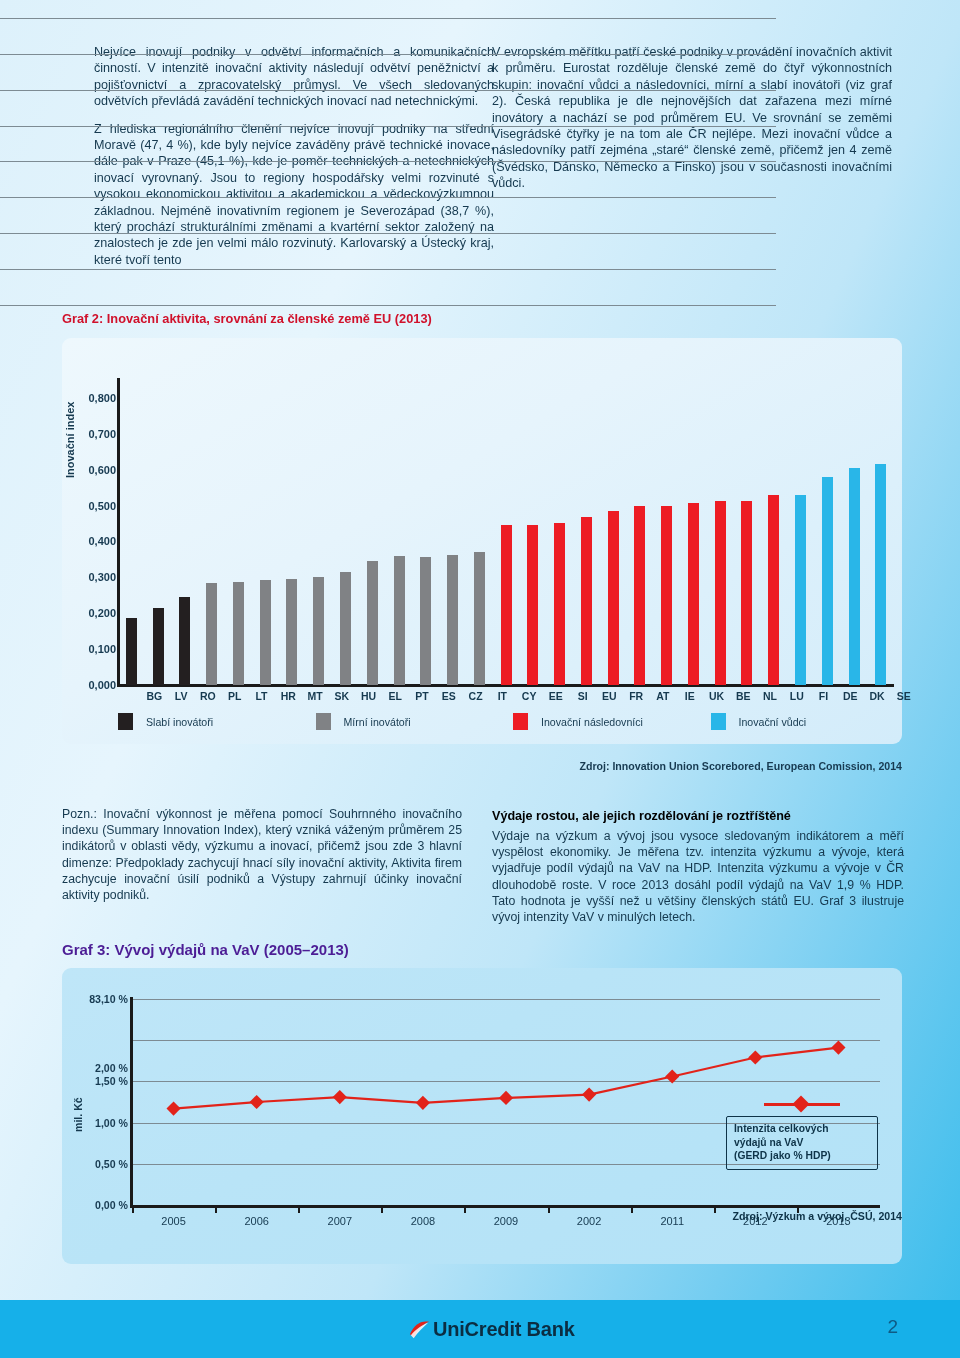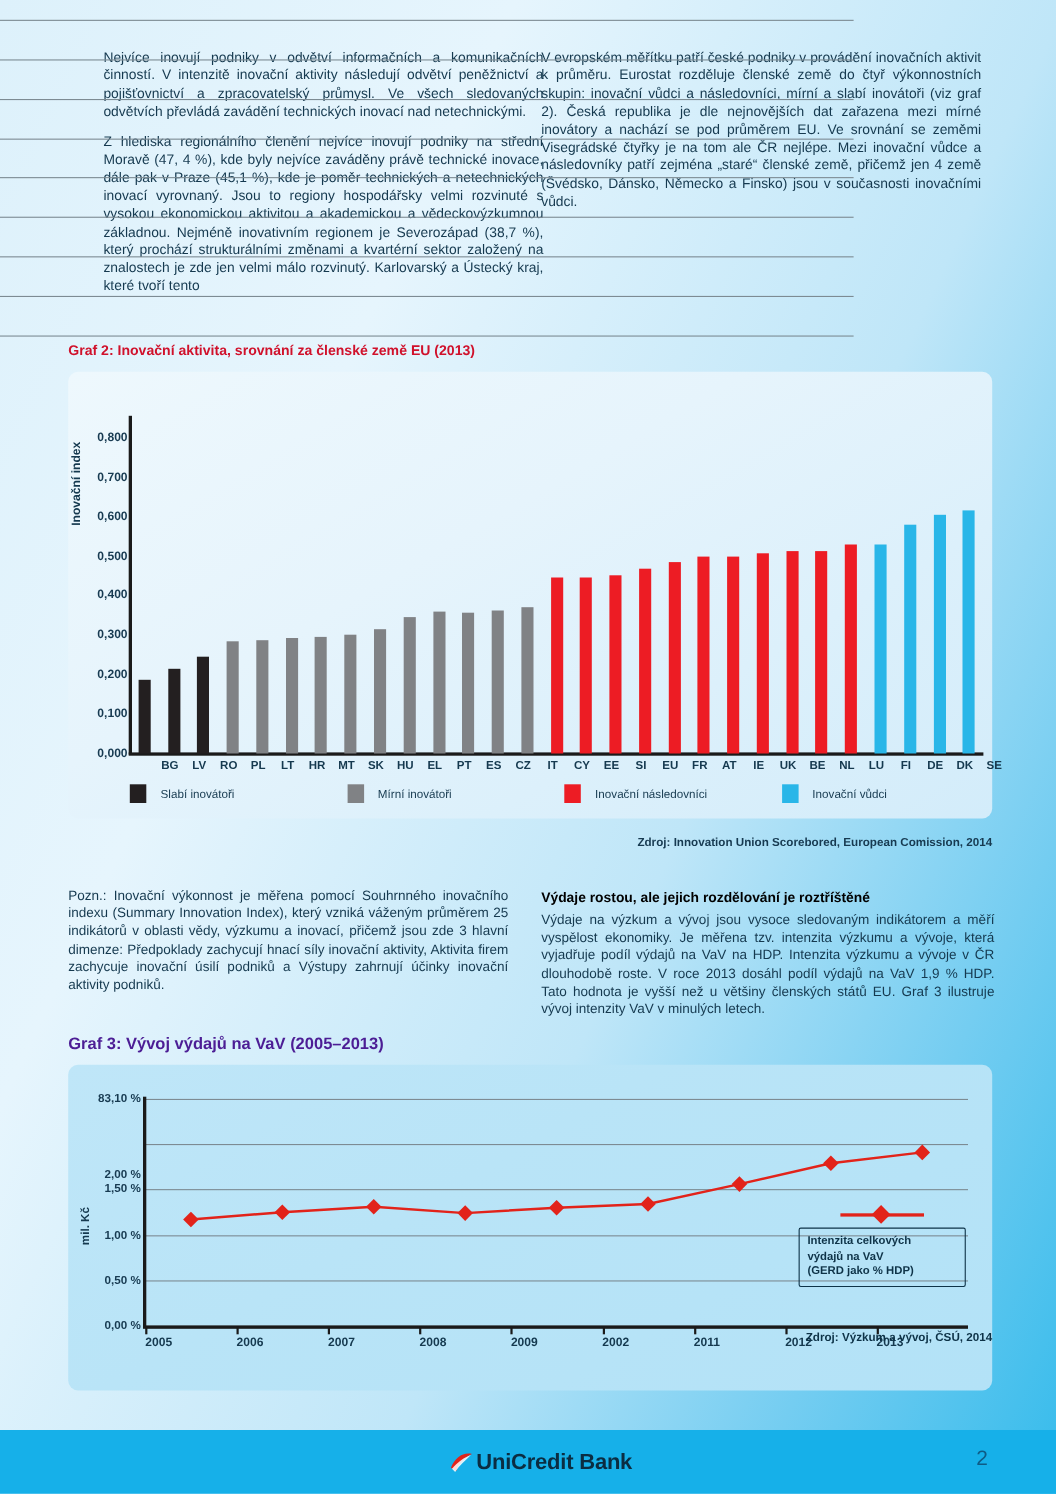--- a/index.html
+++ b/index.html
@@ -110,21 +110,21 @@
   .ylabels3 span{
     position:absolute; right:0; font-size:10.6px; font-weight:bold; color:#173a51;
     transform:translateY(-50%); white-space:nowrap;
   }
   .plot3{ position:absolute; left:132px; top:999px; width:748px; height:206px; }
   .grid3 .gl{ position:absolute; left:0; right:0; height:1px; background:#7d8b93; }
   .yaxis3{ position:absolute; left:130px; top:997px; width:3px; height:210px; background:#1a1a1a; }
   .xaxis3{ position:absolute; left:130px; top:1205px; width:750px; height:3px; background:#1a1a1a; }
   .tick3{ position:absolute; top:1206px; width:2px; height:7px; background:#1a1a1a; }
   .xlabels3{ position:absolute; left:132px; top:1215px; width:748px; display:flex; }
-  .xlabels3 .xc{ flex:1 1 0; text-align:left; font-size:11px; font-weight:bold; color:#15394f; }
+  .xlabels3 .xc{ flex:1 1 0; text-align:center; font-size:11px; font-weight:normal; color:#15394f; }
 
   .legendbox3{
     position:absolute; left:726px; top:1116px; width:152px; height:54px;
     border:1.6px solid #0e3348; border-radius:2px;
     padding:5px 7px;
   }
   .legendbox3 .lt{ font-size:10.3px; font-weight:bold; color:#0e3348; line-height:13.6px; }
   .legline{ position:absolute; left:764px; top:1103px; width:76px; height:3px; background:#e2231a; }
   .legdiamond{
     position:absolute; left:795px; top:1098px; width:12px; height:12px;

